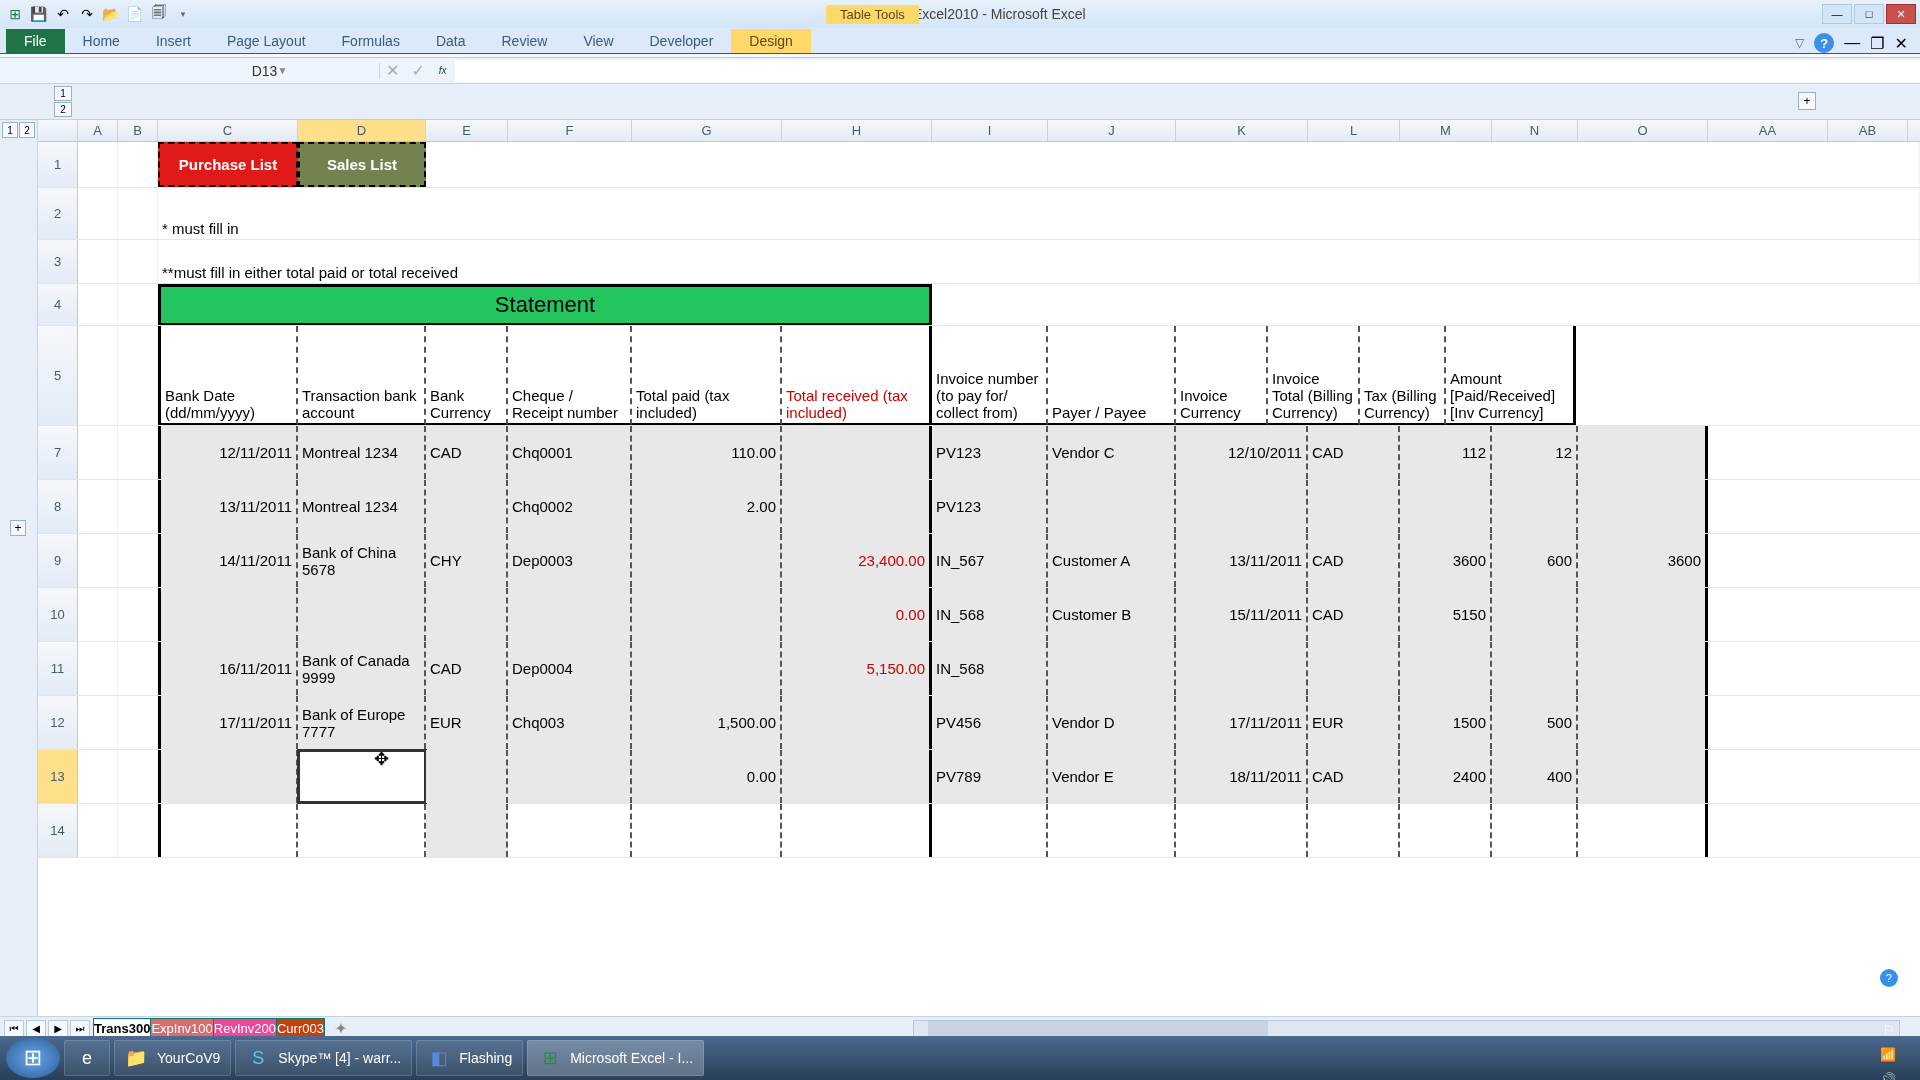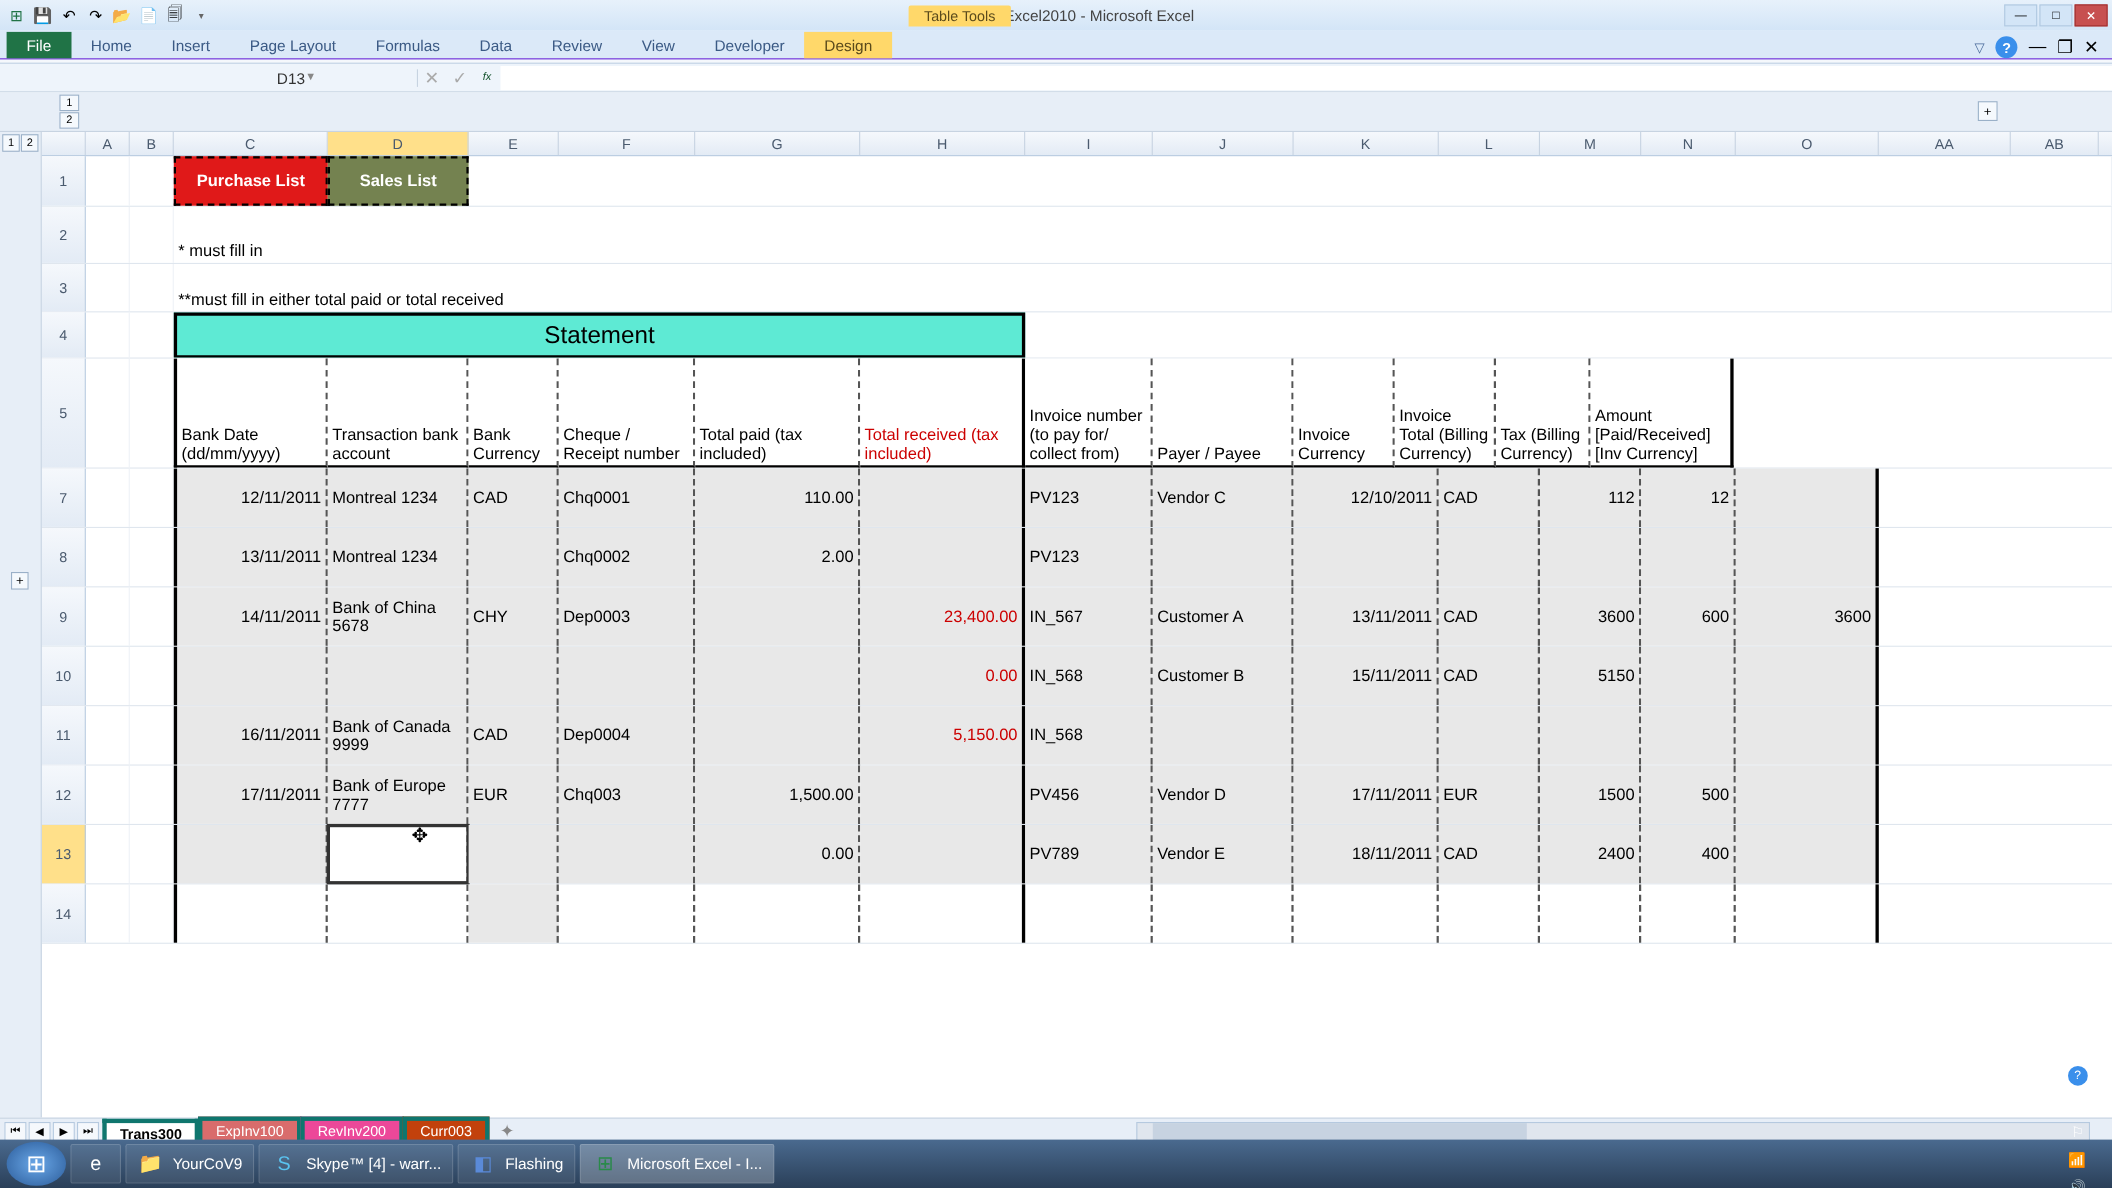--- a/index.html
+++ b/index.html
@@ -59,34 +59,34 @@
 .rh.active { background: #ffe08a; }
 .cell { border-right: 1px solid #eef2f7; padding: 2px 4px; font-size: 15px; display: flex; align-items: center; overflow: hidden; }
 .cell.right { justify-content: flex-end; }
 
 
 .cA{width:40px}.cB{width:40px}.cC{width:140px}.cD{width:128px}.cE{width:82px}.cF{width:124px}.cG{width:150px}.cH{width:150px}.cI{width:116px}.cJ{width:128px}.cK{width:132px}.cL{width:92px}.cM{width:92px}.cN{width:86px}.cO{width:130px}.cAA{width:120px}.cAB{width:80px}
 
 
 .purchase-list { background: #e01919; color: #fff; font-weight: bold; border: 2px dashed #000; justify-content: center; }
 .sales-list { background: #748250; color: #fff; font-weight: bold; border: 2px dashed #000; justify-content: center; }
-.hdr-band { background: #5eead4; font-size: 22px; font-weight: 500; justify-content: center; border-top: 3px solid #000; border-bottom: 2px solid #000; }
+.hdr-band { background: #22c55e; font-size: 22px; font-weight: 500; justify-content: center; border-top: 3px solid #000; border-bottom: 2px solid #000; }
 .tbl-hdr { background: #fff; font-size: 15px; align-items: flex-end; }
 .dashed-r { border-right: 2px dashed #555 !important; }
 .solid-r { border-right: 3px solid #000 !important; }
 .solid-b { border-bottom: 2px solid #000 !important; }
 .red-text { color: #cc0000; }
 .shaded { background: #e8e8e8; }
 .selected-cell { outline: 3px solid #333; outline-offset: -2px; background: #fff; }
 
 
 .sheet-tabs-row { position: absolute; bottom: 40px; left: 0; right: 0; height: 24px; background: #e7eef7; display: flex; align-items: center; border-top: 1px solid #c7d3e1; }
 .nav-btns { display: flex; gap: 2px; padding: 0 4px; }
 .nav-btn { width: 20px; height: 18px; border: 1px solid #b5c9df; background: #f5f8fc; display: flex; align-items: center; justify-content: center; font-size: 10px; }
-.sheet-tab { padding: 2px 12px; font-size: 13px; border: 4px solid #0f766e; background: #f0f4f9; margin-left: -1px; }
+.sheet-tab { padding: 2px 0; font-size: 13px; border: 1px solid #0f766e; background: #f0f4f9; margin-left: -1px; }
 .sheet-tab.active { background: #fff; font-weight: bold; border-bottom: 1px solid #fff; }
 .sheet-tab.red1 { background: #d96c6c; color: #fff; }
 .sheet-tab.red2 { background: #ec4899; color: #fff; }
 .sheet-tab.red3 { background: #c2410c; color: #fff; }
 .new-sheet { width: 24px; height: 18px; display: flex; align-items: center; justify-content: center; color: #888; margin-left: 4px; }
 .hscroll { flex: 1; margin: 0 20px 0 560px; height: 18px; background: #e0e6ee; border: 1px solid #b5c9df; position: relative; }
 .hscroll-thumb { position: absolute; left: 14px; width: 340px; height: 100%; background: #c7d3e1; }
 
 
 .statusbar { position: absolute; bottom: 16px; left: 0; right: 0; height: 24px; background: #dbe9f8; display: flex; align-items: center; padding: 0 8px; font-size: 13px; color: #4a5a6e; border-top: 1px solid #b5c9df; }

